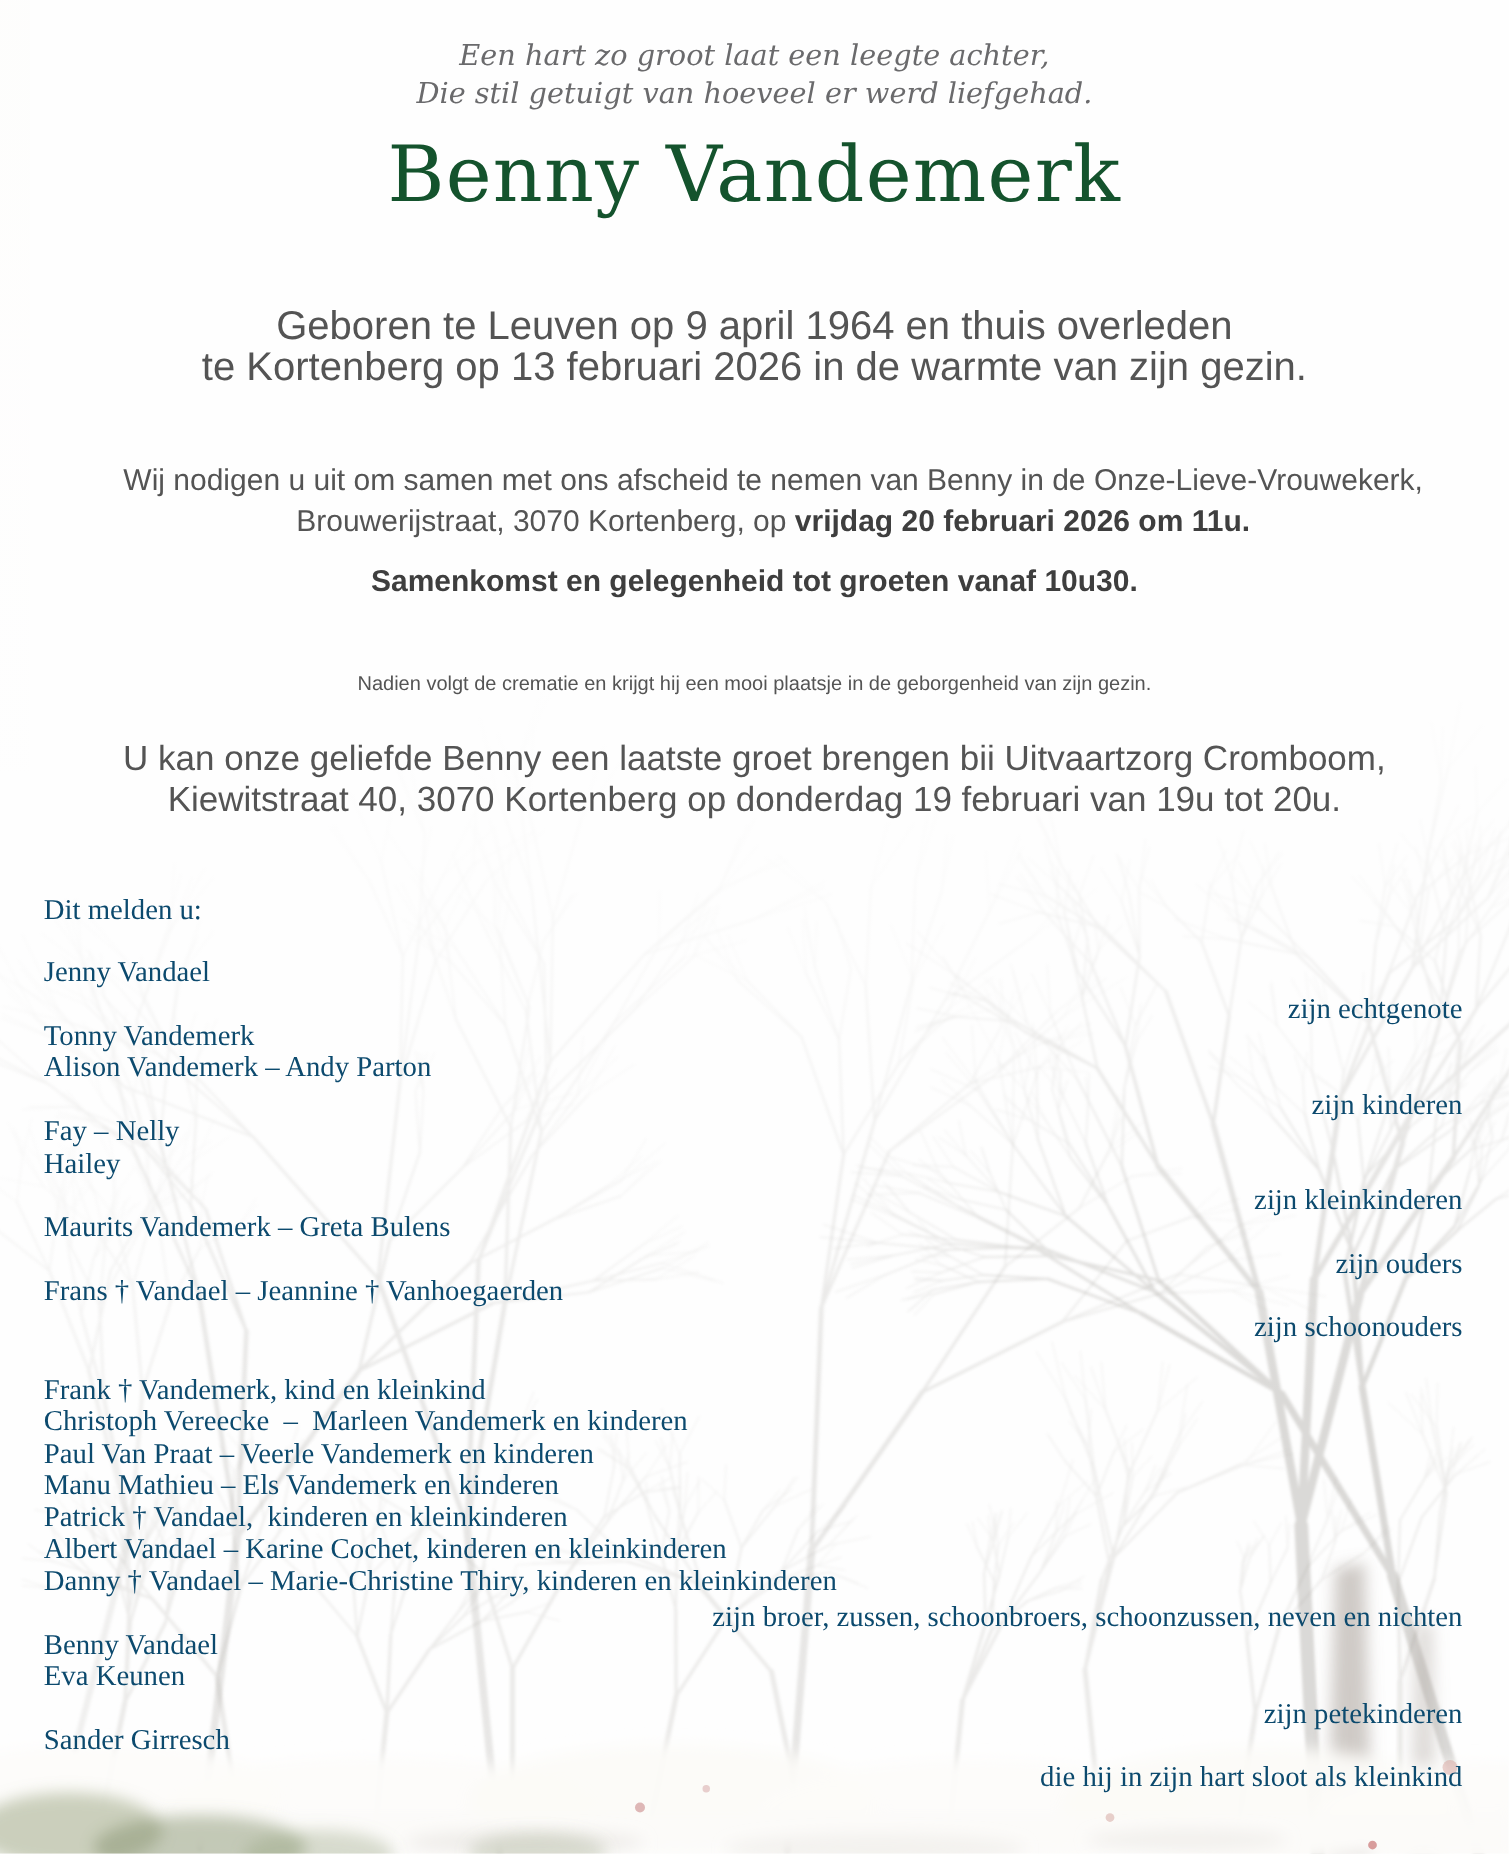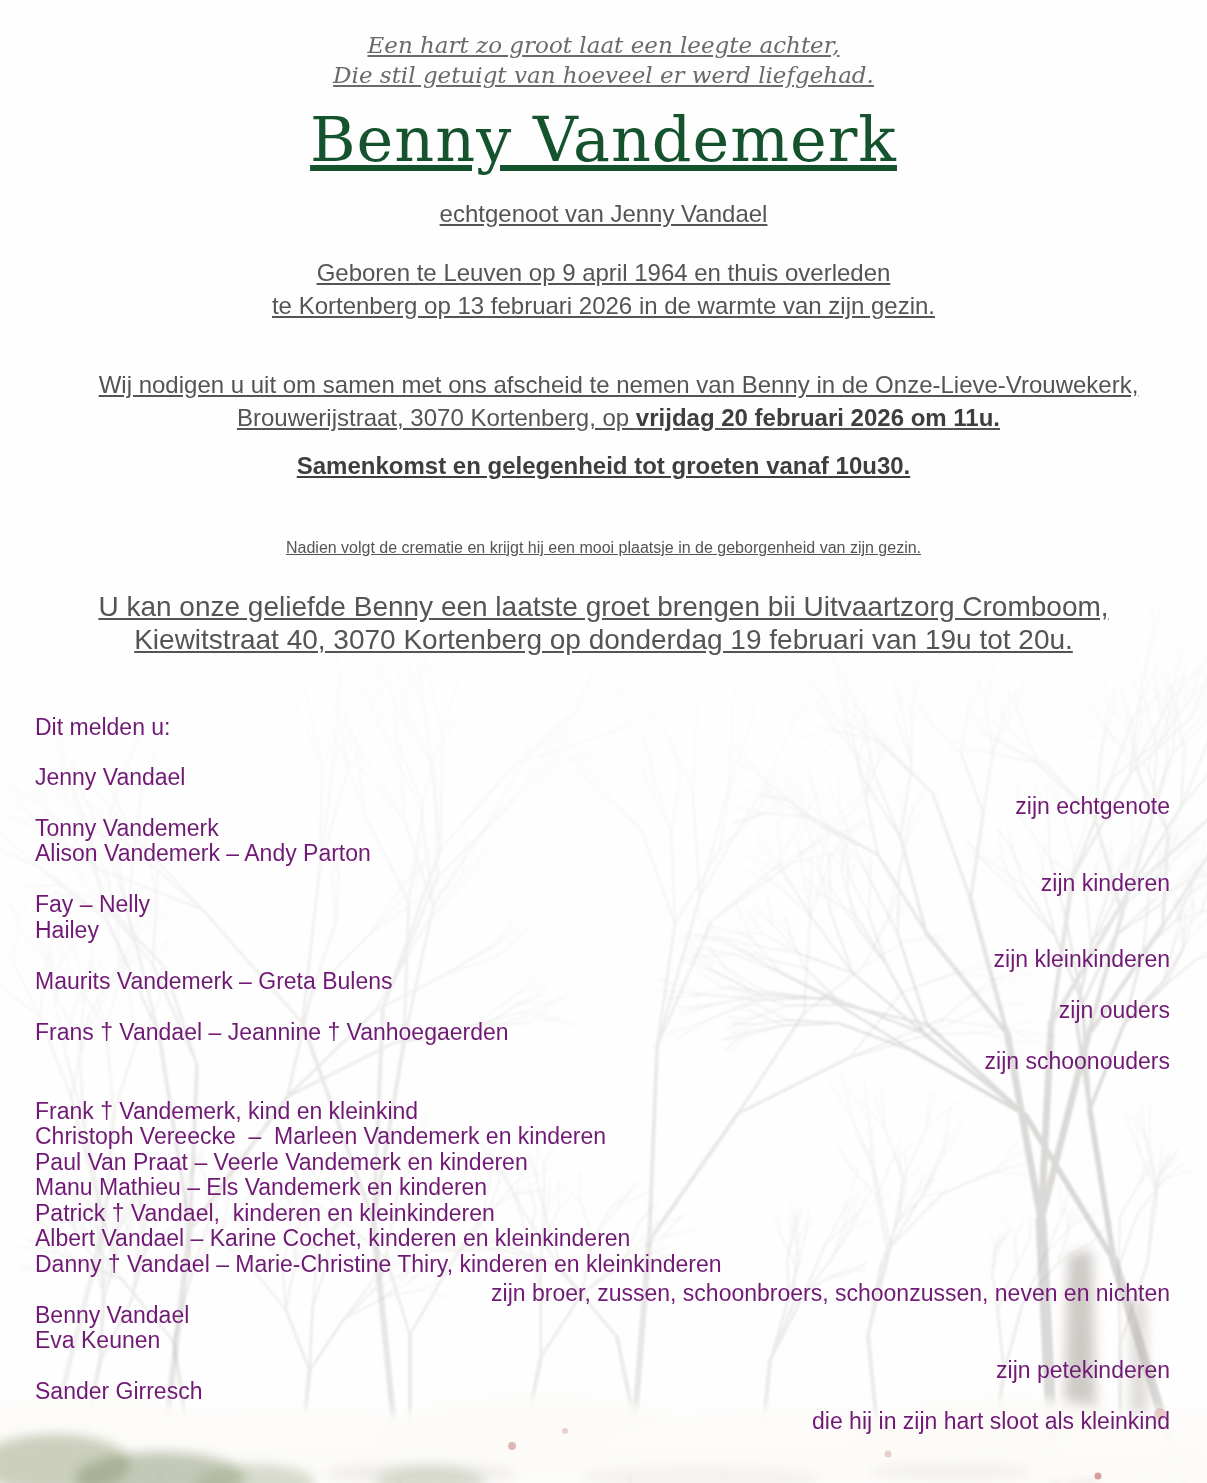--- a/index.html
+++ b/index.html
@@ -3,31 +3,31 @@
 <meta charset="utf-8">
 <style>
   html,body{margin:0;padding:0;background:#ffffff;}
   .page{
     position:relative;width:1207px;height:1483px;overflow:hidden;
     background:#fefefe;color:#545454;
     font-family:"Liberation Sans",sans-serif;
   }
   svg.bg{position:absolute;left:0;top:0;}
   .content{position:absolute;left:0;top:0;right:0;bottom:0;}
-  .centered{position:absolute;left:0;right:0;text-align:center;text-decoration:underline;}
+  .centered{position:absolute;left:0;right:0;text-align:center;}
   .quote{top:30px;font-family:"DejaVu Serif",serif;font-style:italic;font-size:23px;line-height:30px;color:#6a6a6c;}
   .title{top:100px;margin:0;font-family:"DejaVu Serif",serif;font-weight:400;font-size:62px;line-height:80px;color:#14532d;letter-spacing:1px;}
   .subtitle{top:200px;font-size:24px;}
-  .life{top:256px;font-size:24px;line-height:33px;}
+  .life{top:244px;font-size:32px;line-height:33px;}
   .ceremony{top:368px;font-size:24px;line-height:33px;padding-left:30px;}
   .gathering{top:452px;font-size:24px;}
   .cremation{top:539px;font-size:16px;}
   .visitation{top:590px;font-size:28px;line-height:33px;}
   .b{font-weight:700;color:#3e3e3e;}
-  .mourners{position:absolute;top:715px;left:35px;right:37px;font-size:23px;line-height:25.5px;color:#701a75;}
+  .mourners{position:absolute;top:715px;left:35px;right:37px;font-size:23px;line-height:25.5px;color:#0c4a6e;font-family:Liberation Serif, serif;}
   .intro{margin-bottom:28px;}
   .group{margin-top:-4px;}
   #mourners-list .group:nth-child(6){margin-top:24px;}
   .name-line{white-space:pre-wrap;}
   .role-line{text-align:right;margin-top:4px;}
 </style>
 </head>
 <body>
 
 <div class="page">
@@ -1818,21 +1818,20 @@
 
   <div class="content">
 
     <div class="centered quote">
       <div>Een hart zo groot laat een leegte achter,</div>
       <div>Die stil getuigt van hoeveel er werd liefgehad.</div>
     </div>
 
     <h1 class="centered title">Benny Vandemerk</h1>
 
-    <div class="centered subtitle">echtgenoot van Jenny Vandael</div>
 
     <div class="centered life">
       <div>Geboren te Leuven op 9 april 1964 en thuis overleden</div>
       <div>te Kortenberg op 13 februari 2026 in de warmte van zijn gezin.</div>
     </div>
 
     <div class="centered ceremony">
       <div>Wij nodigen u uit om samen met ons afscheid te nemen van Benny in de Onze-Lieve-Vrouwekerk,</div>
       <div><span>Brouwerijstraat, 3070 Kortenberg, op </span><span class="b">vrijdag 20 februari 2026 om 11u.</span></div>
     </div>

